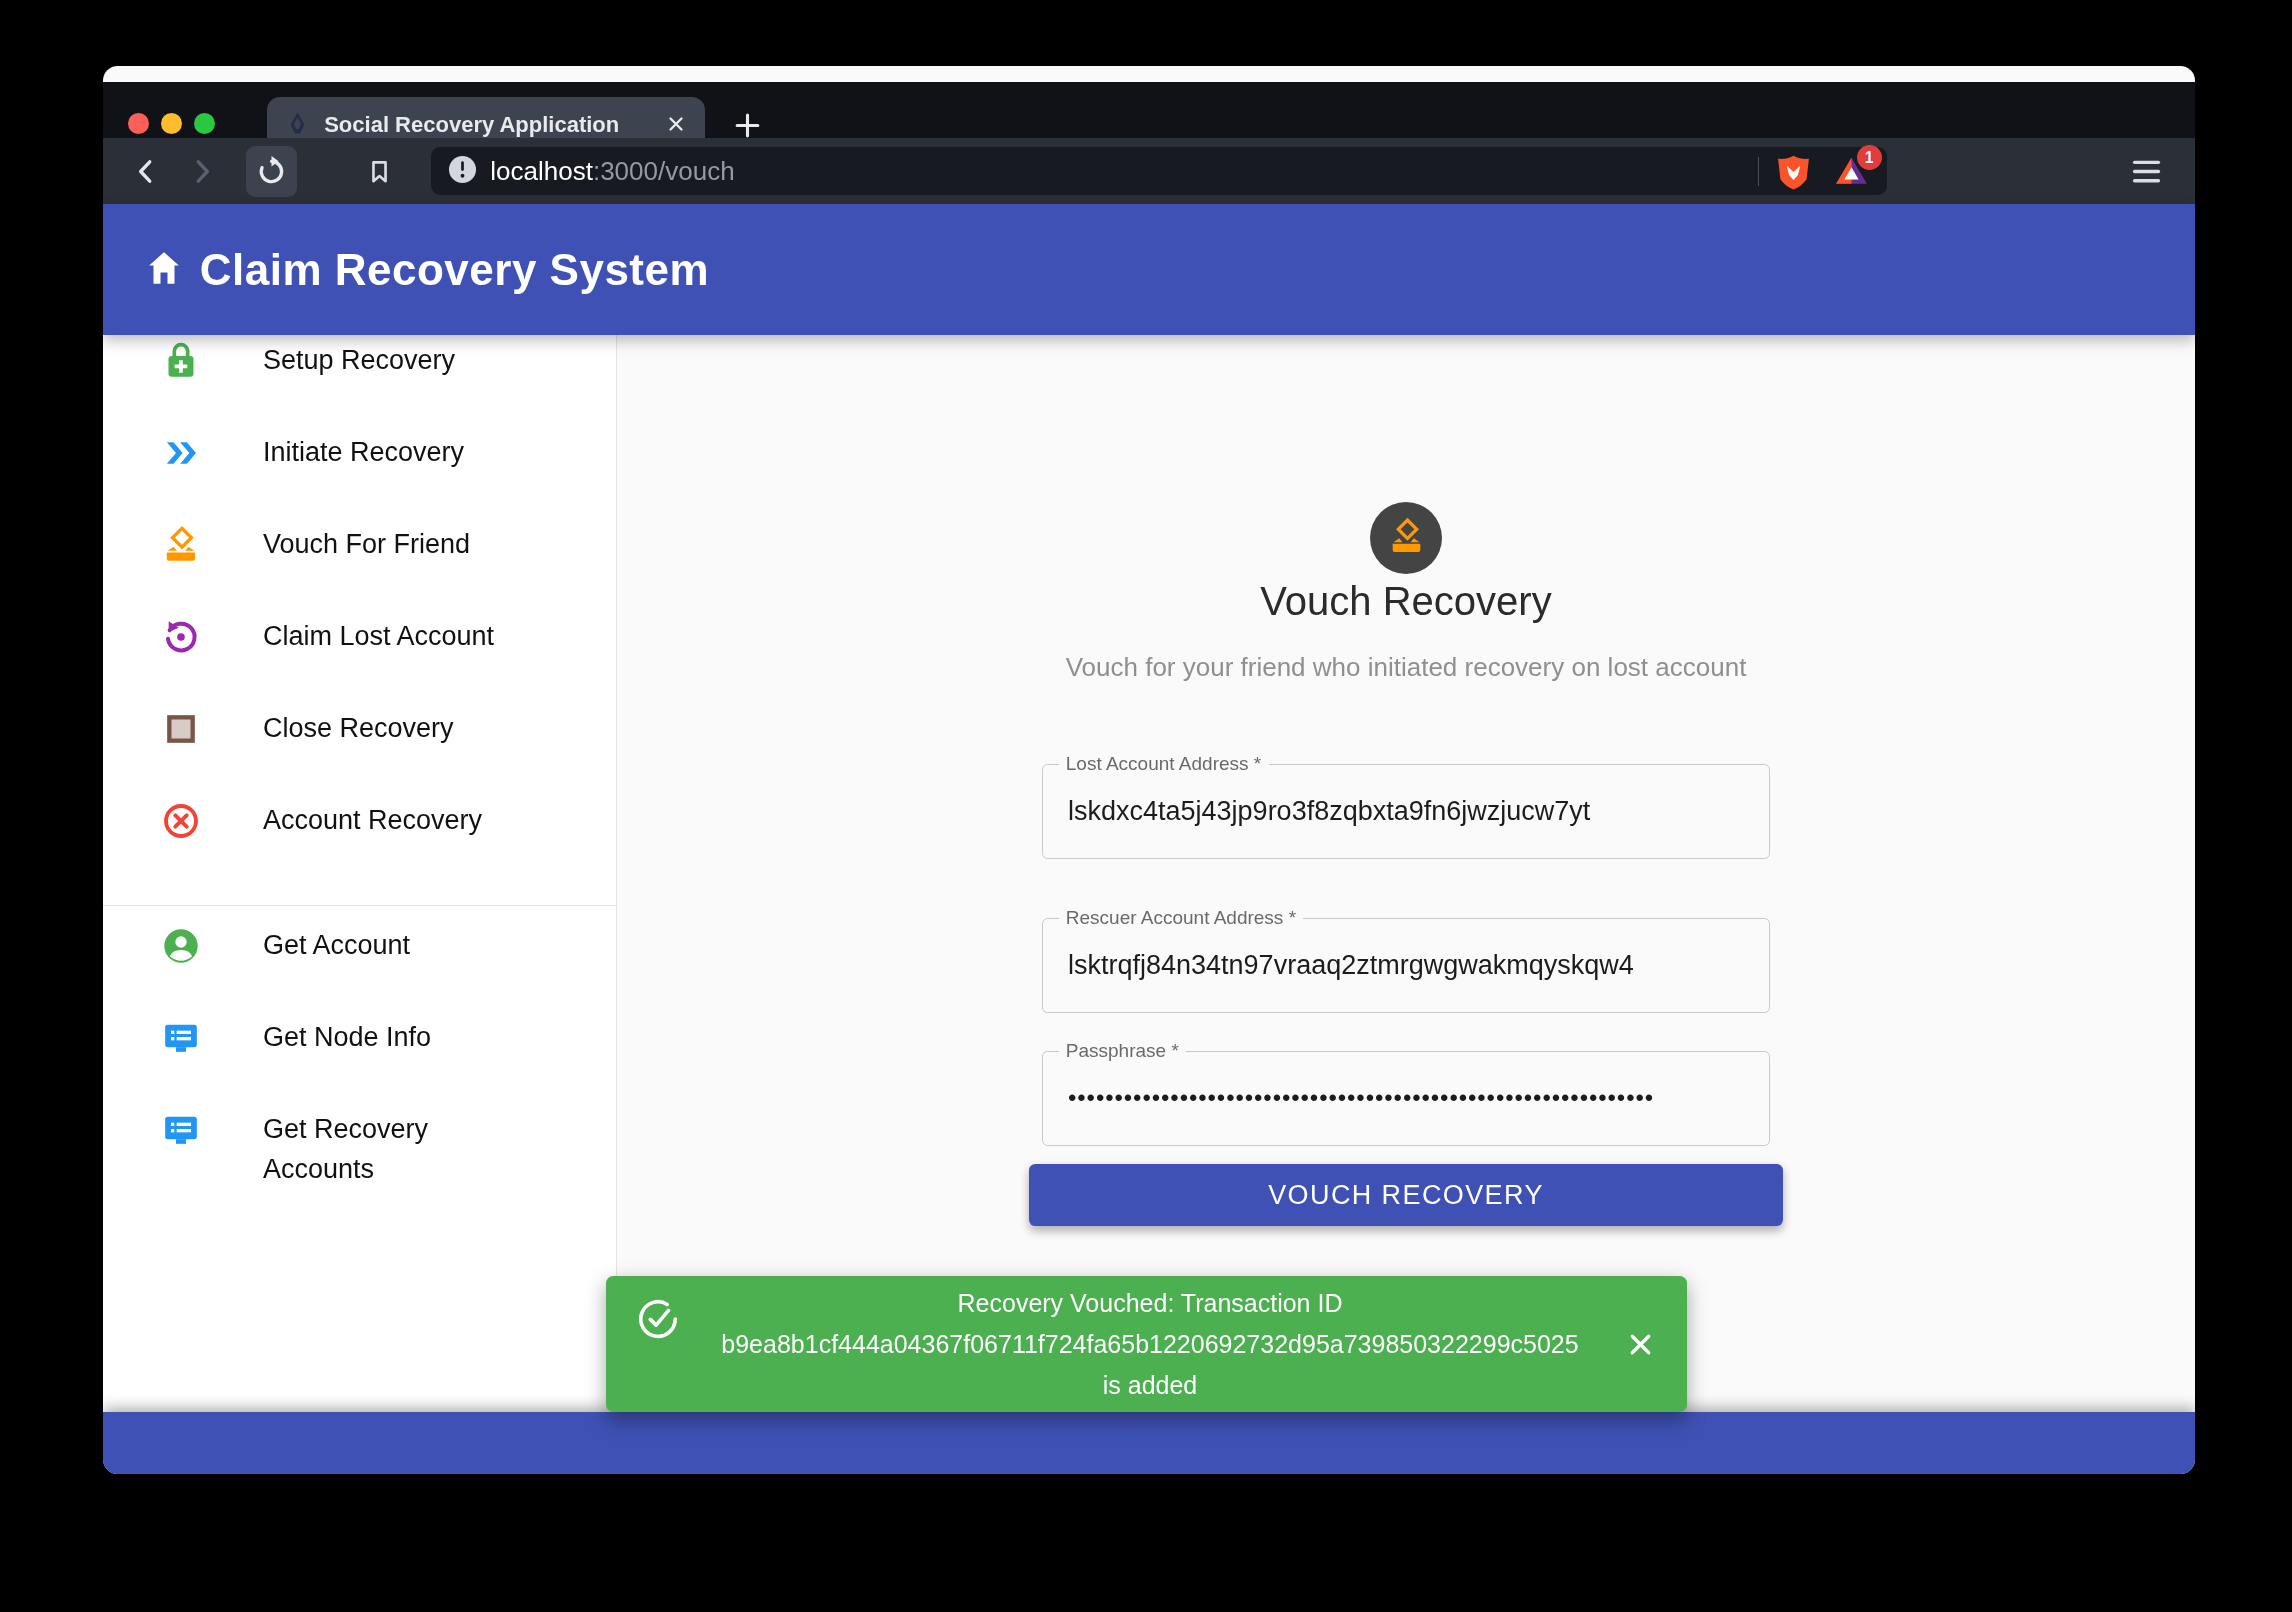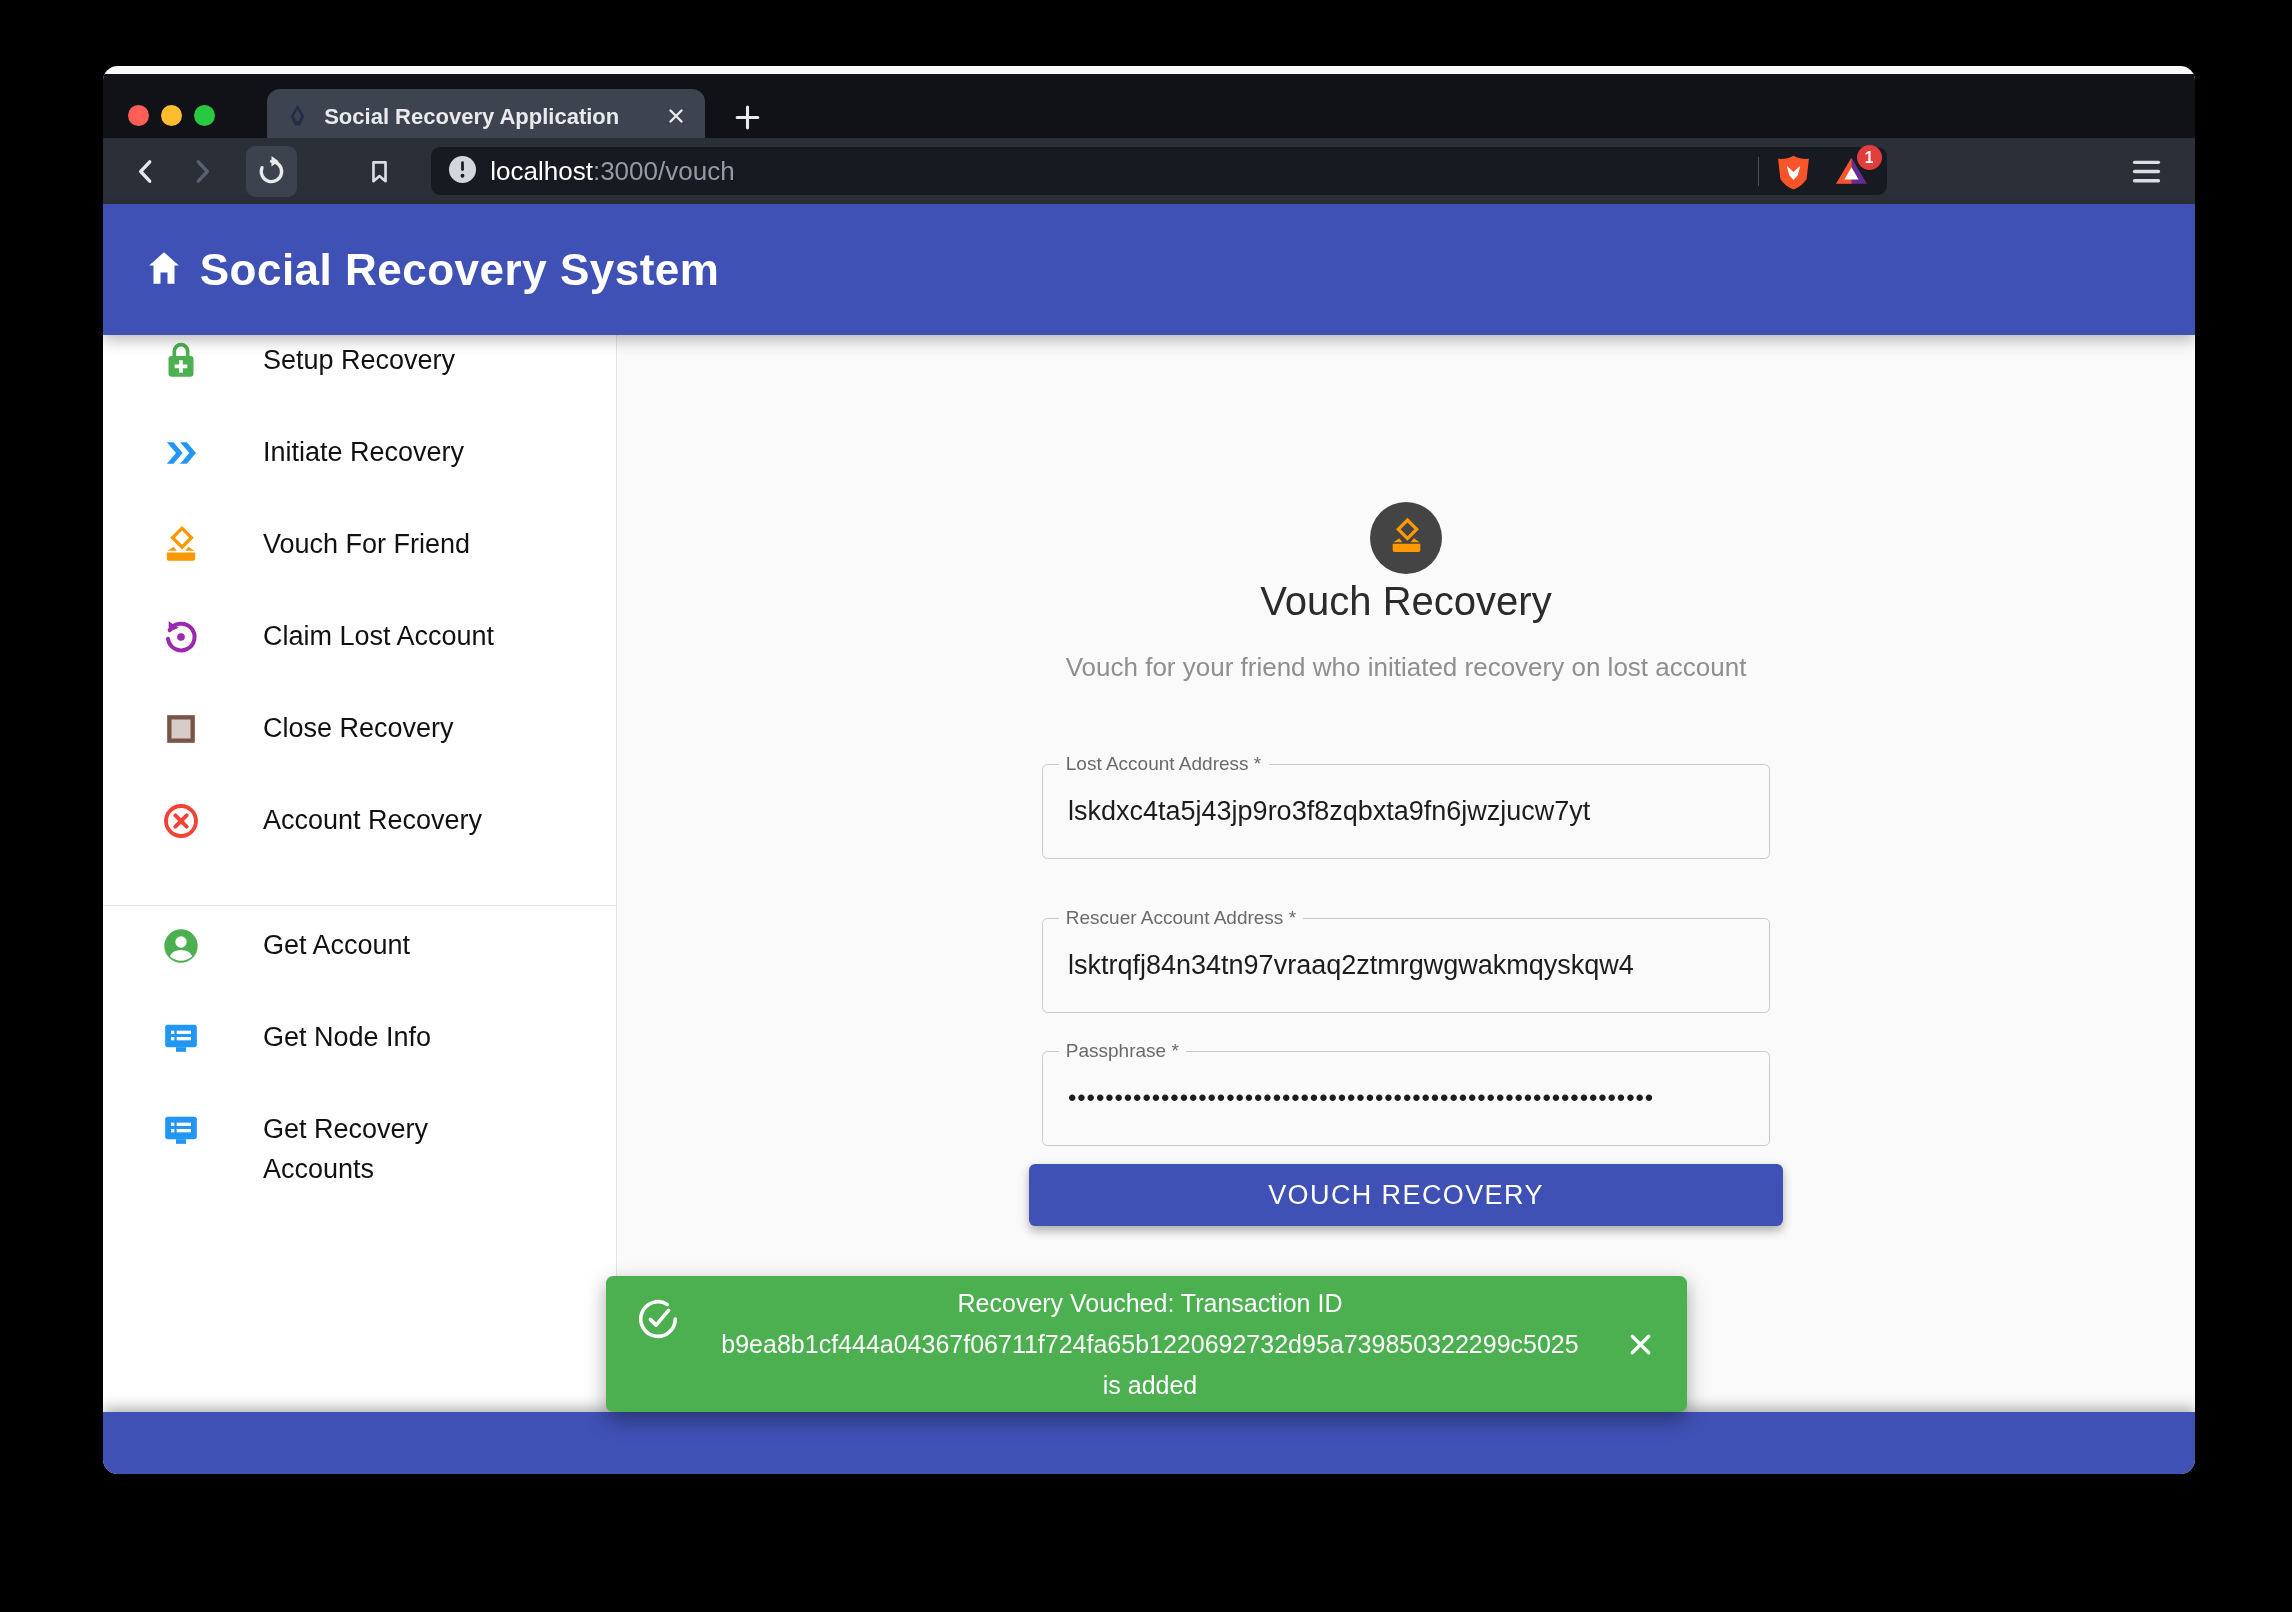--- a/index.html
+++ b/index.html
@@ -4,21 +4,21 @@
 <style>
   html,body{margin:0;padding:0;background:#000;width:2292px;height:1613px;position:relative;
             font-family:"Liberation Sans", sans-serif;-webkit-font-smoothing:antialiased;}
   *{box-sizing:border-box;}
 
   
   .window{position:absolute;left:103px;top:66px;width:2092px;height:1408px;border-radius:14.7px;
           overflow:hidden;background:#fafafa;box-shadow:0 22px 64px rgba(0,0,0,.65);}
 
   
-  .titlebar{position:absolute;left:0;top:8px;width:100%;height:72px;background:#101218;}
+  .titlebar{position:absolute;left:0;top:16px;width:100%;height:72px;background:#101218;}
   .tl{position:absolute;top:31px;width:21px;height:21px;border-radius:50%;}
   .tl.red{left:25px;background:#ff5f57;}
   .tl.yellow{left:58px;background:#febc2e;}
   .tl.green{left:91px;background:#28c840;}
   .tab{position:absolute;left:164px;top:14.7px;width:438px;height:57px;background:#3e4350;
        border-radius:13px 13px 0 0;display:flex;align-items:center;padding:0 18.4px;}
   .tab-title{flex:1;margin-left:13.8px;font-size:22px;font-weight:600;color:#e8eaee;white-space:nowrap;
              overflow:hidden;}
   .newtab{position:absolute;left:623px;top:22px;width:42px;height:42px;display:flex;align-items:center;
           justify-content:center;}
@@ -183,21 +183,21 @@
       </svg>
     </div>
   </div>
 
   <div class="appbar">
     <span>
       <svg width="42" height="42" viewBox="0 0 24 24">
           <path d="M12 3 L3.5 10.5 H6 V21 H10 V14.5 H14 V21 H18 V10.5 H20.5 Z" fill="#fff"></path>
         </svg>
     </span>
-    <span class="appbar-title">Social Recovery System</span>
+    <span class="appbar-title">Claim Recovery System</span>
   </div>
 
   <div class="content">
 
     <div class="sidebar">
 
       <div class="nav-item">
         <span class="nav-ico">
           <svg width="40" height="40" viewBox="0 0 24 24">
             <path d="M8 9 V6.2 a4 4 0 0 1 8 0 V9" stroke="#4caf50" stroke-width="2.2" fill="none"></path>

